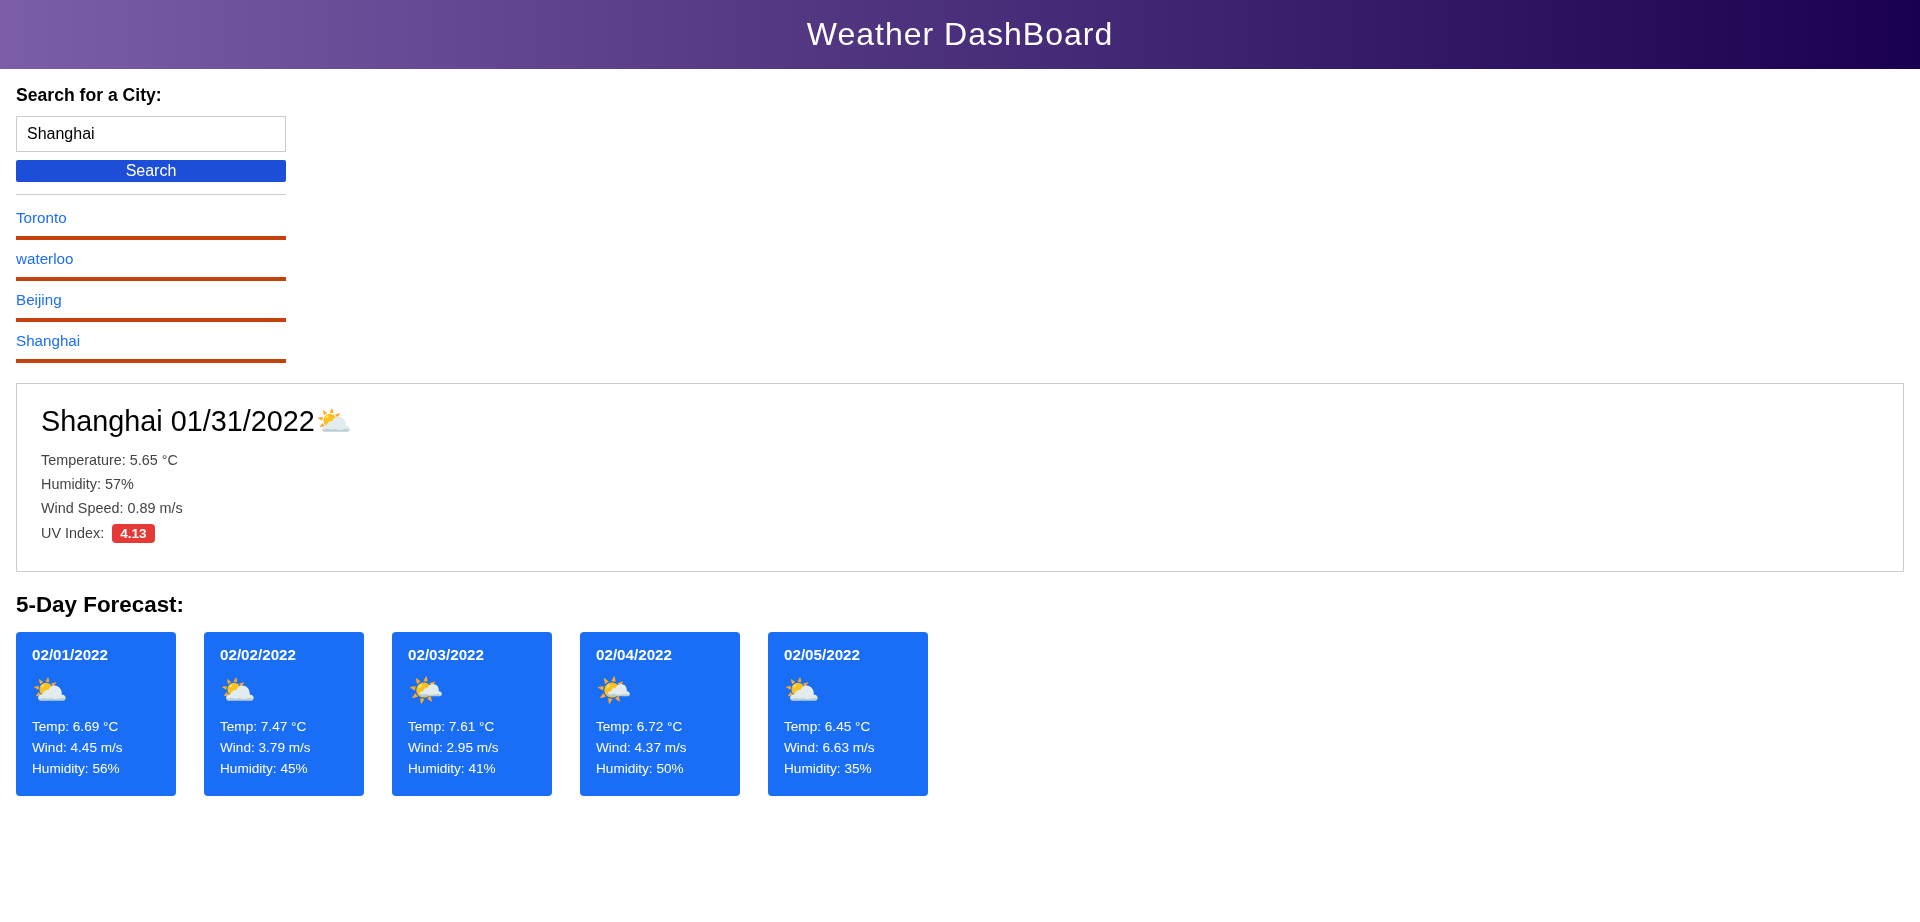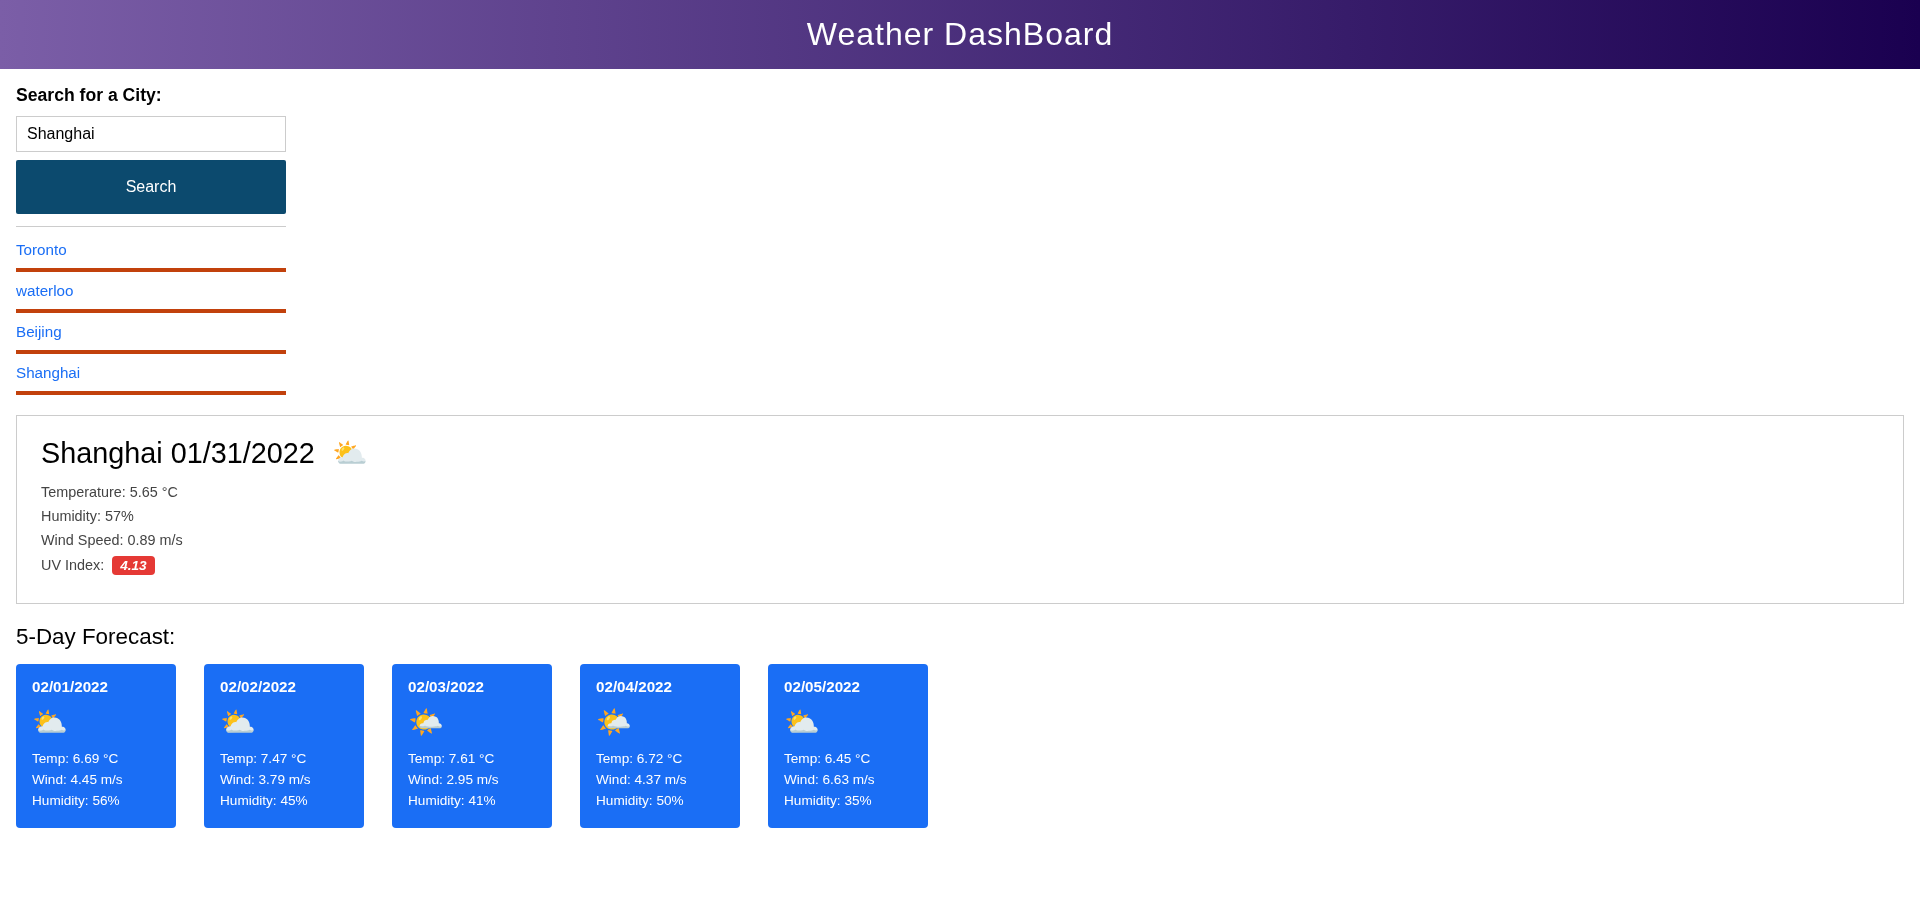--- a/index.html
+++ b/index.html
@@ -43,24 +43,24 @@
       width: 100%;
       padding: 8px 10px;
       border: 1px solid #ccc;
       font-size: 1rem;
       margin-bottom: 8px;
       outline: none;
     }
 
     .search-btn {
       width: 100%;
-      background: #0c4a6e;
+      background: #1d4ed8;
       color: white;
       border: none;
-      padding: 18px;
+      padding: 2px;
       font-size: 1rem;
       cursor: pointer;
       border-radius: 2px;
       margin-bottom: 12px;
     }
 
     .divider {
       border: none;
       border-top: 1px solid #ccc;
       margin-bottom: 4px;
@@ -88,21 +88,21 @@
       margin-bottom: 20px;
       background: white;
     }
 
     .current-city-title {
       font-size: 1.8rem;
       font-weight: normal;
       margin-bottom: 14px;
       display: flex;
       align-items: flex-end;
-      gap: 18px;
+      gap: 2px;
     }
 
     .weather-icon-cloudy {
       display: inline-block;
       font-size: 1.8rem;
     }
 
     .current-detail {
       font-size: 0.9rem;
       margin-bottom: 8px;
@@ -110,27 +110,26 @@
     }
 
     .uv-badge {
       display: inline-block;
       background: #e53935;
       color: white;
       padding: 2px 8px;
       border-radius: 4px;
       font-size: 0.85rem;
       font-weight: bold;
-      font-style: italic;
     }
 
     .forecast-title {
       font-size: 1.4rem;
       margin-bottom: 14px;
-      font-weight: normal;
+      font-weight: bold;
     }
 
     .forecast-grid {
       display: flex;
       gap: 28px;
       flex-wrap: wrap;
     }
 
     .forecast-card {
       background: #1a6ef5;

